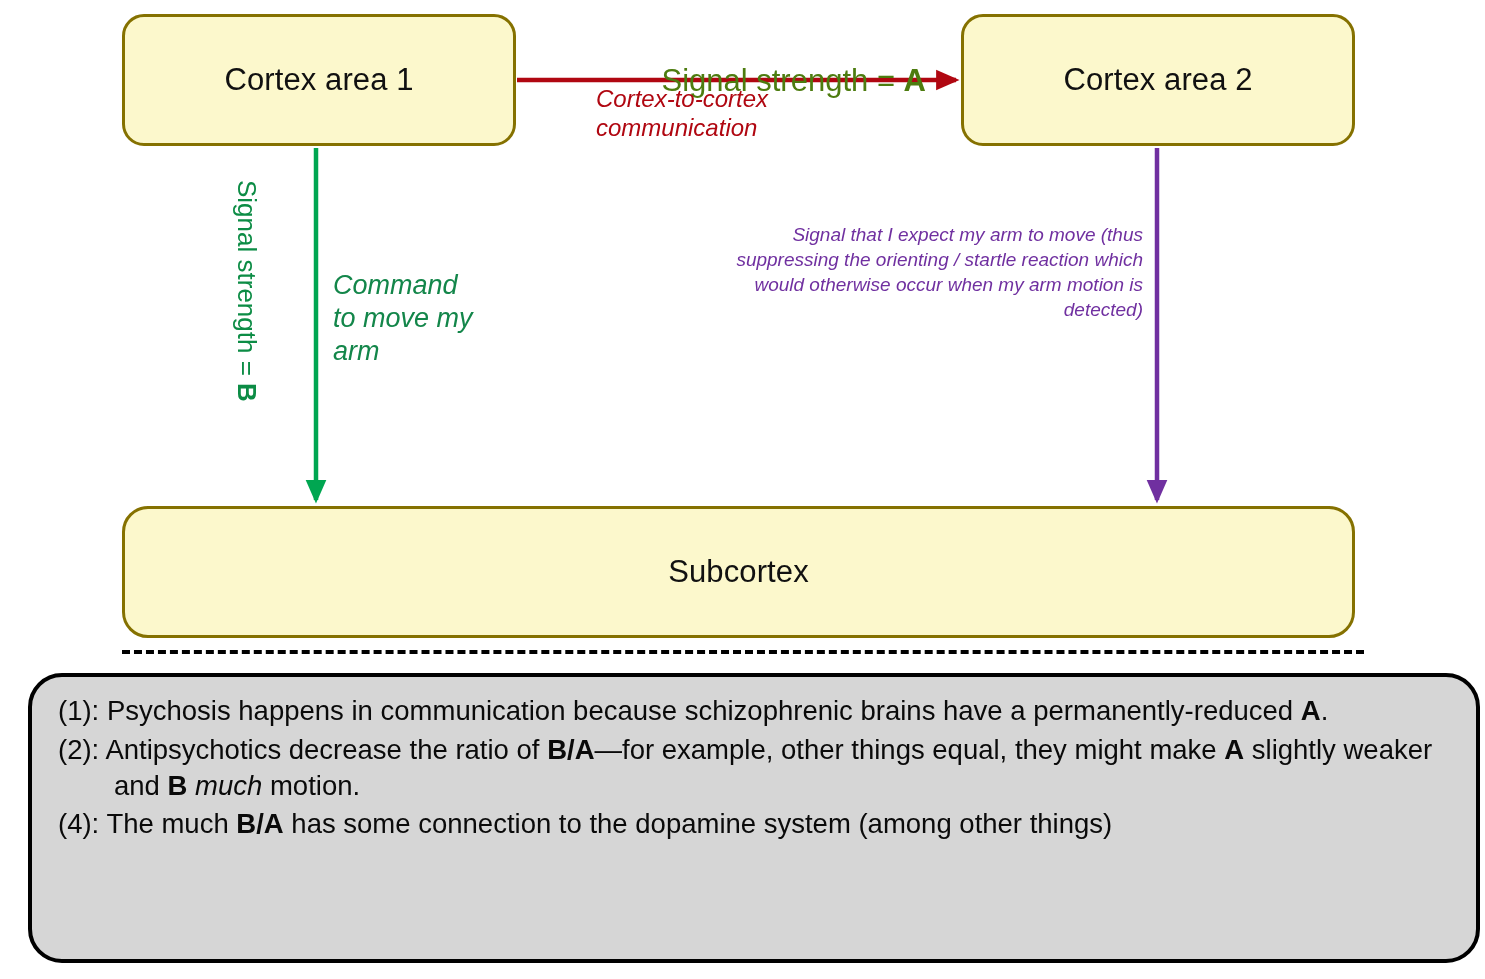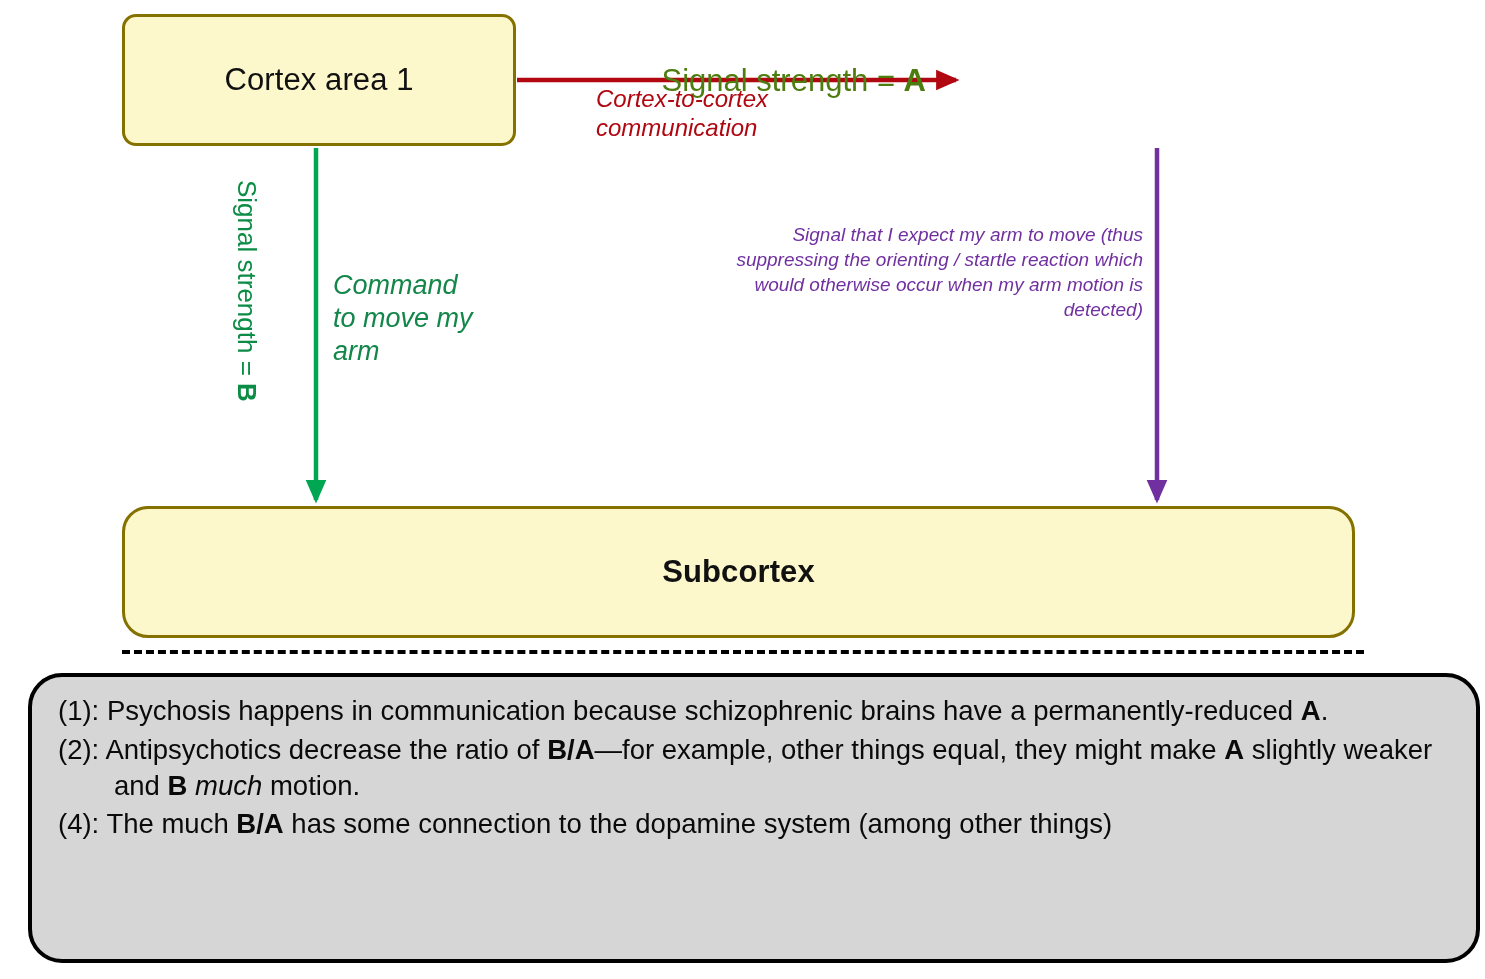--- a/index.html
+++ b/index.html
@@ -22,36 +22,36 @@
     left: 0; top: 0;
     width: 1485px;
     height: 979px;
   }
 
   
   .node {
     position: absolute;
     background: #FCF8CC;
     border: 3px solid #857100;
-    border-radius: 14px;
+    border-radius: 22px;
     box-sizing: border-box;
     display: flex;
     align-items: center;
     justify-content: center;
   }
   .node-label {
     font-size: 31px;
     color: #111111;
     line-height: 1.1;
     letter-spacing: 0.1px;
   }
 
   #cortex1 { left: 122px;  top: 14px;  width: 394px;  height: 132px; }
   #cortex2 { left: 961px;  top: 14px;  width: 394px;  height: 132px; }
-  #subcortex { left: 122px; top: 506px; width: 1233px; height: 132px; border-radius: 26px; font-weight: bold; }
+  #subcortex { left: 122px; top: 506px; width: 1233px; height: 132px; border-radius: 26px; }
 
   
   #wires {
     position: absolute;
     left: 0; top: 0;
     width: 1485px;
     height: 979px;
     pointer-events: none;
   }
 
@@ -174,20 +174,23 @@
 
     <line x1="316" y1="148" x2="316" y2="500" stroke="#00A651" stroke-width="4.5" marker-end="url(#ah-green)"></line>
 
     <line x1="1157" y1="148" x2="1157" y2="500" stroke="#7030A0" stroke-width="4.5" marker-end="url(#ah-purple)"></line>
   </svg>
 
   <div class="node" id="cortex1">
     <span class="node-label">Cortex area 1</span>
   </div>
 
+  <div class="node" id="cortex2">
+    <span class="node-label">Cortex area 2</span>
+  </div>
 
   <div class="node" id="subcortex">
     <span class="node-label">Subcortex</span>
   </div>
 
   <div class="edge-label" id="red-strength">
     <span>Signal strength = </span><b>A</b>
   </div>
 
   <div class="edge-label" id="red-comm">Cortex-to-cortex

